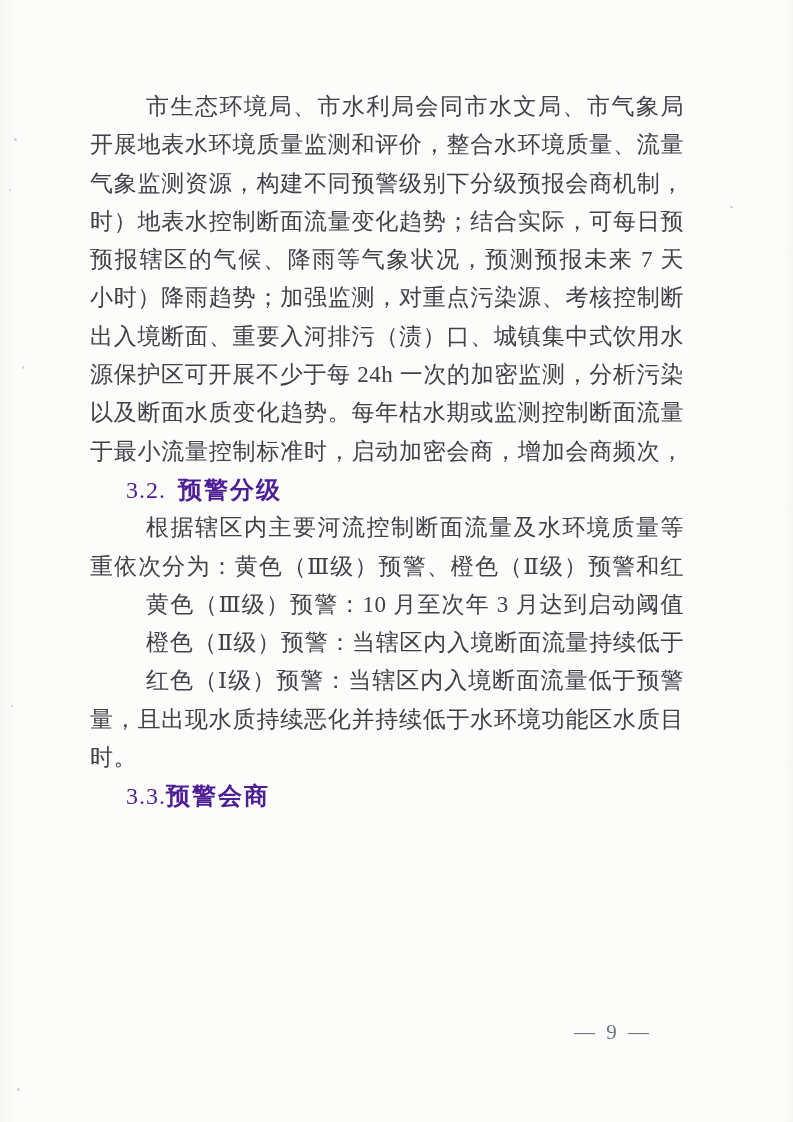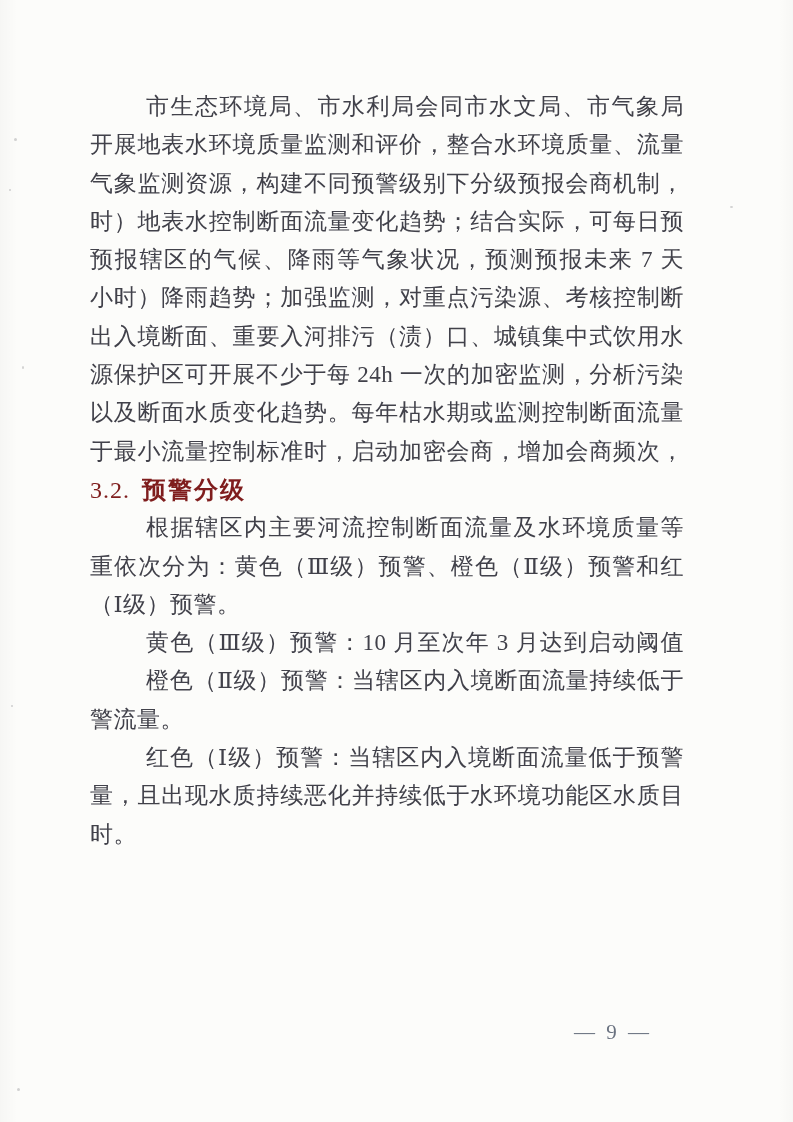--- a/index.html
+++ b/index.html
@@ -38,21 +38,22 @@
     white-space: normal;
     overflow: hidden;
   }
   .line.j {
     text-align: justify;
     text-align-last: justify;
   }
   .line.ind { text-indent: 56px; }
   .heading {
     font-size: 24px;
-    color: #7f1d1d;
+    color: #4c1d95;
+    margin-left: 36px;
   }
   .heading .num {
     font-family: "Liberation Serif", "DejaVu Serif", serif;
     font-weight: 400;
     letter-spacing: 1px;
   }
   .heading .num.gap { margin-right: 12px; }
   .heading .title {
     font-family: "Liberation Sans", "DejaVu Sans", sans-serif;
     font-weight: 700;
@@ -87,27 +88,26 @@
       <div class="row line j">时）地表水控制断面流量变化趋势；结合实际，可每日预测</div>
       <div class="row line j">预报辖区的气候、降雨等气象状况，预测预报未来 7 天（168</div>
       <div class="row line j">小时）降雨趋势；加强监测，对重点污染源、考核控制断面、</div>
       <div class="row line j">出入境断面、重要入河排污（渍）口、城镇集中式饮用水水</div>
       <div class="row line j">源保护区可开展不少于每 24h 一次的加密监测，分析污染源</div>
       <div class="row line j">以及断面水质变化趋势。每年枯水期或监测控制断面流量低</div>
       <div class="row line j">于最小流量控制标准时，启动加密会商，增加会商频次，必</div>
       <div class="row heading"><span class="num gap">3.2.</span><span class="title">预警分级</span></div>
       <div class="row line j ind">根据辖区内主要河流控制断面流量及水环境质量等因</div>
       <div class="row line j">重依次分为：黄色（Ⅲ级）预警、橙色（Ⅱ级）预警和红色</div>
-      <div class="row line">（Ⅰ级）预警。</div>
       <div class="row line j ind">黄色（Ⅲ级）预警：10 月至次年 3 月达到启动阈值时。</div>
       <div class="row line j ind">橙色（Ⅱ级）预警：当辖区内入境断面流量持续低于预</div>
-      <div class="row line">警流量。</div>
       <div class="row line j ind">红色（Ⅰ级）预警：当辖区内入境断面流量低于预警流</div>
       <div class="row line j">量，且出现水质持续恶化并持续低于水环境功能区水质目标</div>
       <div class="row line">时。</div>
+      <div class="row heading"><span class="num">3.3.</span><span class="title">预警会商</span></div>
     </div>
   <div class="footer">— 9 —</div>
 
   <div class="speck" style="left:14px; top:138px; width:3px; height:3px;"></div>
   <div class="speck" style="left:9px; top:189px; width:2px; height:2px;"></div>
   <div class="speck" style="left:22px; top:366px; width:2px; height:3px;"></div>
   <div class="speck" style="left:11px; top:705px; width:2px; height:2px;"></div>
   <div class="speck" style="left:730px; top:206px; width:3px; height:2px;"></div>
   <div class="speck" style="left:17px; top:1088px; width:3px; height:3px;"></div>
 </div>

